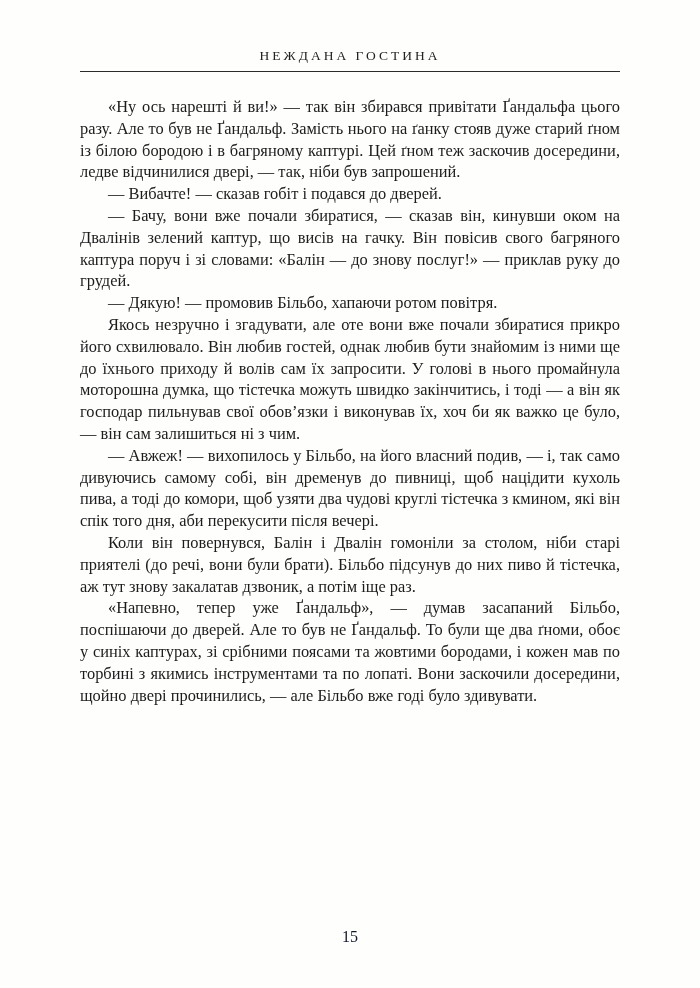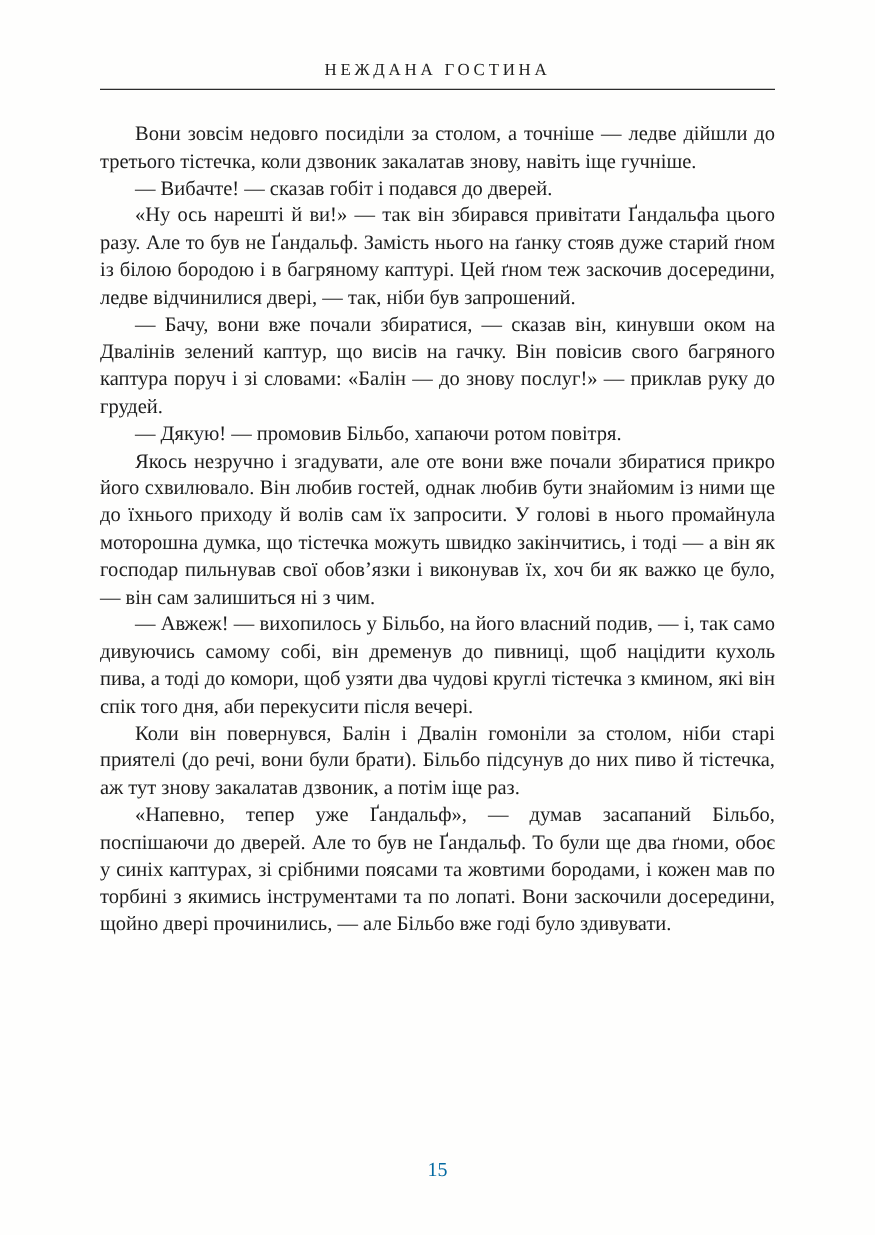--- a/index.html
+++ b/index.html
@@ -42,36 +42,35 @@
   }
   .text-block .italic {
   }
   .page-number {
     position: absolute;
     left: 0;
     right: 0;
     bottom: 42px;
     text-align: center;
     font-size: 16px;
-    color: #0369a1;
+    color: #0f172a;
   }
 </style>
 </head>
 <body>
 
 <div class="page">
 
   <div class="running-head">НЕЖДАНА ГОСТИНА</div>
 
   <div class="head-rule"></div>
 
   <div class="text-block">
-      <p class="para"><span>Вони зовсім недовго посиділи за столом, а точніше — ледве дійшли до третього тістечка, коли дзвоник закалатав знову, навіть іще гучніше.</span></p>
+      <p class="para"><span>«Ну ось нарешті й ви!» — так він збирався привітати Ґандальфа цього разу. Але то був не Ґандальф. Замість нього на ґанку стояв дуже старий ґном із білою бородою і в багряному каптурі. Цей ґном теж заскочив досередини, ледве відчинилися двері, — так, ніби був запрошений.</span></p>
       <p class="para"><span>— Вибачте! — сказав гобіт і подався до дверей.</span></p>
-      <p class="para"><span>«Ну ось нарешті й ви!» — так він збирався привітати Ґандальфа цього разу. Але то був не Ґандальф. Замість нього на ґанку стояв дуже старий ґном із білою бородою і в багряному каптурі. Цей ґном теж заскочив досередини, ледве відчинилися двері, — так, ніби був запрошений.</span></p>
       <p class="para"><span>— Бачу, вони вже почали збиратися, — сказав він, кинувши оком на Двалінів зелений каптур, що висів на гачку. Він повісив свого багряного каптура поруч і зі словами: «Балін — до знову послуг!» — приклав руку до грудей.</span></p>
       <p class="para"><span>— Дякую! — промовив Більбо, хапаючи ротом повітря.</span></p>
       <p class="para"><span>Якось незручно і згадувати, але оте </span><span class="italic">вони вже почали збиратися</span><span> прикро його схвилювало. Він любив гостей, однак любив бути знайомим із ними ще до їхнього приходу й волів сам їх запросити. У голові в нього промайнула моторошна думка, що тістечка можуть швидко закінчитись, і тоді — а він як господар пильнував свої обов’язки і виконував їх, хоч би як важко це було, — він сам залишиться ні з чим.</span></p>
       <p class="para"><span>— Авжеж! — вихопилось у Більбо, на його власний подив, — і, так само дивуючись самому собі, він дременув до пивниці, щоб націдити кухоль пива, а тоді до комори, щоб узяти два чудові круглі тістечка з кмином, які він спік того дня, аби перекусити після вечері.</span></p>
       <p class="para"><span>Коли він повернувся, Балін і Двалін гомоніли за столом, ніби старі приятелі (до речі, вони були брати). Більбо підсунув до них пиво й тістечка, аж тут знову закалатав дзвоник, а потім іще раз.</span></p>
       <p class="para"><span>«Напевно, тепер уже Ґандальф», — думав засапаний Більбо, поспішаючи до дверей. Але то був не Ґандальф. То були ще два ґноми, обоє у синіх каптурах, зі срібними поясами та жовтими бородами, і кожен мав по торбині з якимись інструментами та по лопаті. Вони заскочили досередини, щойно двері прочинились, — але Більбо вже годі було здивувати.</span></p>
     </div>
 
   <div class="page-number">15</div>
 

